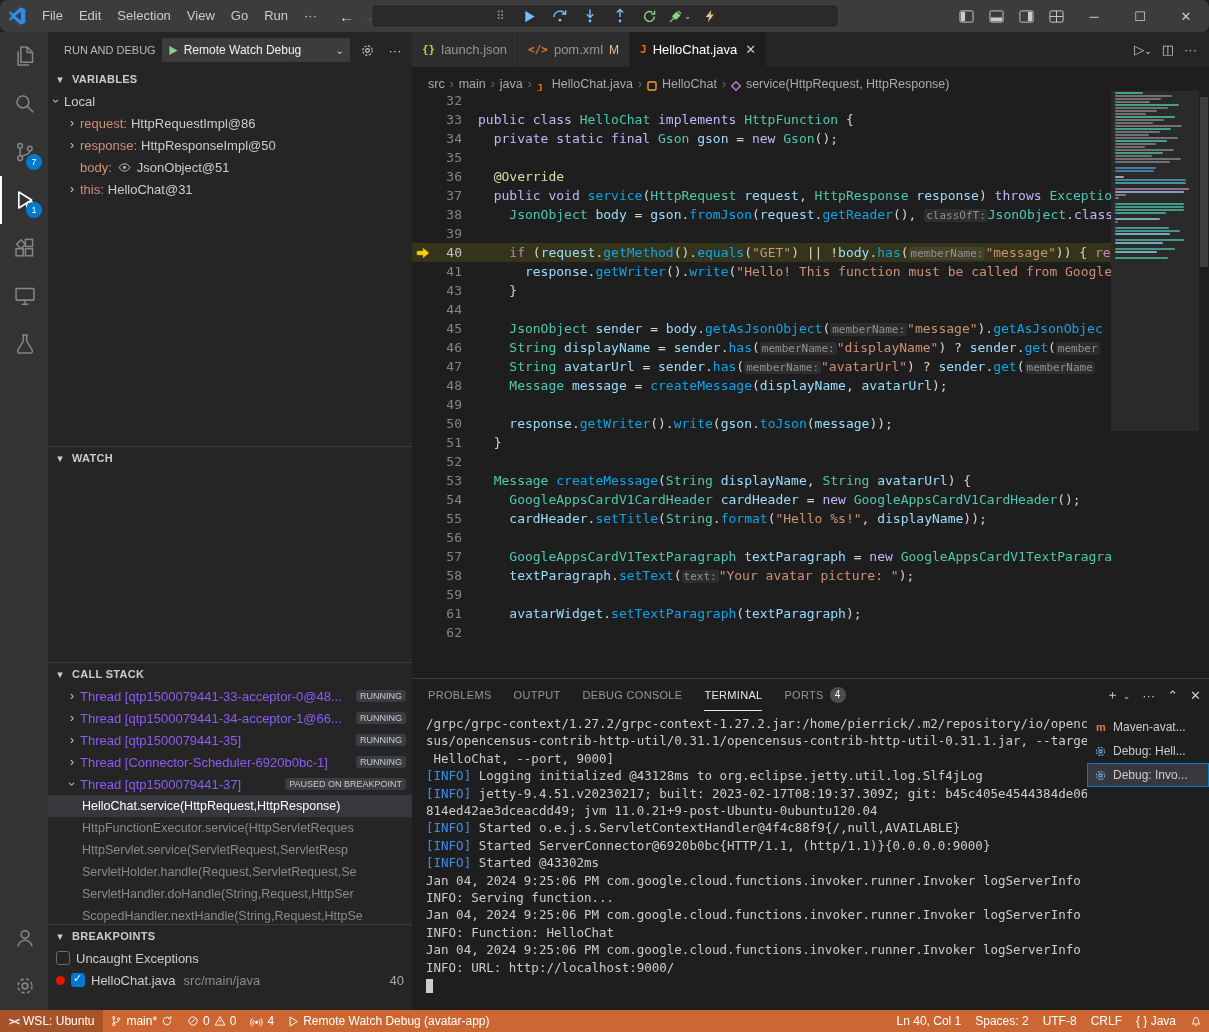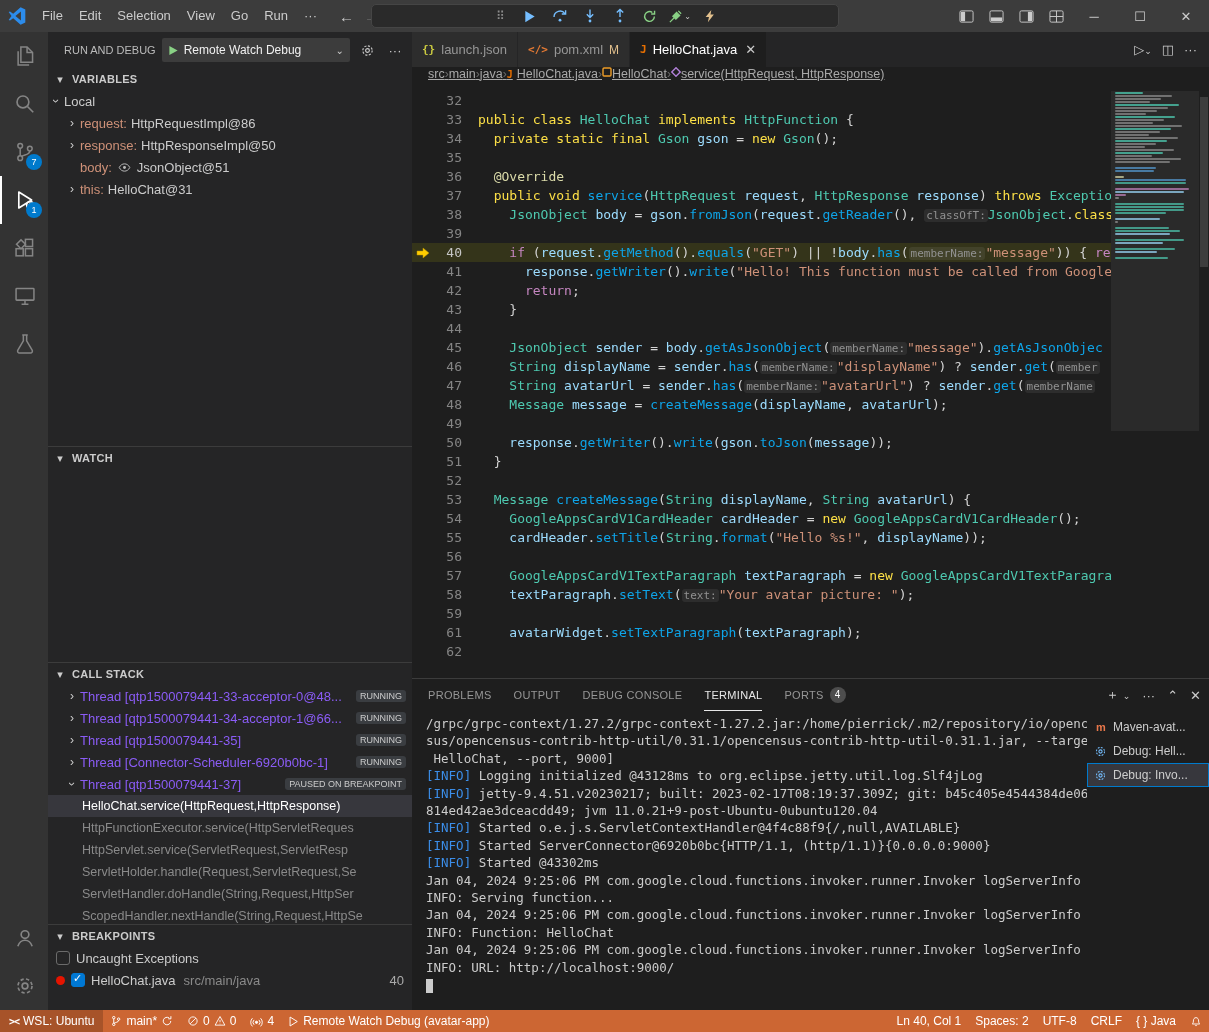--- a/index.html
+++ b/index.html
@@ -1,20 +1,20 @@
 <!DOCTYPE html>
 <html><head>
 <meta charset="utf-8">
 <style>
   * { box-sizing: border-box; margin: 0; padding: 0; }
   html,body { width:1209px; height:1032px; overflow:hidden; background:#1e1e1e;
     font-family:"Liberation Sans", sans-serif; font-size:13px; color:#cccccc; }
 
   
-  .titlebar { height:32px; background:#3c3c3c; display:flex; align-items:center; position:relative; }
+  .titlebar { height:32px; background:#3c3c3c; display:flex; align-items:center; position:relative;border-radius:7px; }
   .tb-logo { width:34px; display:flex; justify-content:center; }
   .menu-item { padding:0 8px; height:22px; line-height:22px; color:#cccccc; font-size:13px; border-radius:4px; }
   .nav-arrows { display:flex; gap:10px; margin-left:14px; color:#cccccc; font-size:15px; }
   .cmd-center { position:absolute; left:50%; top:4px; transform:translateX(-50%); width:468px; height:24px;
     background:#2a2a2a; border:1px solid #454545; border-radius:5px; display:flex; align-items:center; justify-content:center; }
   .dbg-toolbar { display:flex; align-items:center; gap:4px; }
   .dbg-btn { width:26px; height:22px; display:flex; align-items:center; justify-content:center; border-radius:4px; }
   .tb-right { margin-left:auto; display:flex; align-items:center; height:100%; }
   .layout-btn { width:30px; height:100%; display:flex; align-items:center; justify-content:center; color:#cccccc; }
   .win-btn { width:46px; height:100%; display:flex; align-items:center; justify-content:center; color:#cccccc; font-size:13px; }
@@ -62,33 +62,33 @@
 
   
   .editor-region { flex:1; display:flex; flex-direction:column; min-width:0; background:#1e1e1e; }
   .tabsbar { height:35px; background:#252526; display:flex; align-items:stretch; flex:none; }
   .tab { display:flex; align-items:center; gap:6px; padding:0 10px; background:#2d2d2d; border-right:1px solid #252526; color:#969696; font-size:13px; }
   .tab.active { background:#1e1e1e; color:#ffffff; }
   .tab .ficon { font-size:11px; font-weight:bold; font-family:"DejaVu Sans Mono",monospace; }
   .git-m { color:#e2c08d; font-size:12px; }
   .tab-close { color:#cccccc; font-size:13px; margin-left:2px; }
   .tabs-actions { margin-left:auto; display:flex; align-items:center; gap:10px; padding:0 12px; color:#cccccc; }
-  .breadcrumbs { height:24px; display:flex; align-items:flex-start; padding-left:16px; color:#a9a9a9; font-size:12.5px; flex:none; white-space:nowrap; overflow:hidden;text-decoration:underline; }
+  .breadcrumbs { height:24px; display:flex; align-items:flex-end; padding-left:16px; gap:5px; color:#a9a9a9; font-size:12.5px; flex:none; white-space:nowrap; overflow:hidden; }
   .bc-sep { color:#6a6a6a; font-size:12px; }
   .bc-ic { width:10px; height:10px; display:inline-block; flex:none; }
 
   .editor-body { flex:1; position:relative; overflow:hidden;text-decoration:underline; }
   .code { position:absolute; inset:0 98px 0 0; overflow:hidden; }
   .code-line { display:flex; height:19px; line-height:19px; font-family:"DejaVu Sans Mono",monospace; font-size:13px; white-space:pre; }
   .glyph { width:22px; flex:none; display:flex; align-items:center; justify-content:center; }
   .lnum { width:44px; flex:none; text-align:right; color:#858585; padding-right:16px; }
   .ltext { flex:1; overflow:hidden; }
   .code-line.current { background:rgba(255,255,0,0.10); }
   .code-line.current .lnum { color:#c6c6c6; }
-  .tk-k{color:#fde047} .tk-c{color:#c586c0} .tk-t{color:#4ec9b0} .tk-f{color:#0ea5e9}
+  .tk-k{color:#c4b5fd} .tk-c{color:#c586c0} .tk-t{color:#4ec9b0} .tk-f{color:#0ea5e9}
   .tk-v{color:#9cdcfe} .tk-s{color:#ce9178} .tk-a{color:#dcdcaa} .tk-p{color:#d4d4d4}
   .tk-i{color:#919191; background:rgba(255,255,255,0.07); border-radius:3px; padding:0 2px; font-size:11px;}
   .minimap { position:absolute; top:0; right:10px; width:88px; bottom:0; background:#1e1e1e; overflow:hidden; }
   .mm-bar { height:2px; margin:1px 0 1px 4px; border-radius:1px; }
   .mm-view { position:absolute; left:0; right:0; top:0; height:58%; background:rgba(255,255,255,0.055); }
   .vscroll { position:absolute; top:0; right:0; width:10px; bottom:0; }
   .vthumb { position:absolute; left:1px; right:1px; top:1%; height:29%; background:rgba(121,121,121,0.35); }
 
   
   .panel { height:332px; flex:none; border-top:1px solid #3c3c3c; display:flex; flex-direction:column; background:#1e1e1e; }
@@ -464,21 +464,20 @@
           <div class="code-line"><span class="glyph"></span><span class="lnum">34</span><span class="ltext"><span class="tk-p">  </span><span class="tk-k">private static final </span><span class="tk-t">Gson </span><span class="tk-v">gson</span><span class="tk-p"> = </span><span class="tk-k">new </span><span class="tk-t">Gson</span><span class="tk-p">();</span></span></div>
           <div class="code-line"><span class="glyph"></span><span class="lnum">35</span><span class="ltext"></span></div>
           <div class="code-line"><span class="glyph"></span><span class="lnum">36</span><span class="ltext"><span class="tk-p">  </span><span class="tk-a">@Override</span></span></div>
           <div class="code-line"><span class="glyph"></span><span class="lnum">37</span><span class="ltext"><span class="tk-p">  </span><span class="tk-k">public void </span><span class="tk-f">service</span><span class="tk-p">(</span><span class="tk-t">HttpRequest </span><span class="tk-v">request</span><span class="tk-p">, </span><span class="tk-t">HttpResponse </span><span class="tk-v">response</span><span class="tk-p">) </span><span class="tk-k">throws </span><span class="tk-t">Exception</span></span></div>
           <div class="code-line"><span class="glyph"></span><span class="lnum">38</span><span class="ltext"><span class="tk-p">    </span><span class="tk-t">JsonObject </span><span class="tk-v">body</span><span class="tk-p"> = </span><span class="tk-v">gson</span><span class="tk-p">.</span><span class="tk-f">fromJson</span><span class="tk-p">(</span><span class="tk-v">request</span><span class="tk-p">.</span><span class="tk-f">getReader</span><span class="tk-p">(), </span><span class="tk-i">classOfT:</span><span class="tk-t">JsonObject</span><span class="tk-p">.</span><span class="tk-k">class</span></span></div>
           <div class="code-line"><span class="glyph"></span><span class="lnum">39</span><span class="ltext"></span></div>
           <div class="code-line current"><span class="glyph"><svg width="14" height="12" viewBox="0 0 14 12">
                 <path d="M1 4h6V1l6 5-6 5V8H1z" fill="#ffcc00" stroke="#b89500" stroke-width="0.5"></path>
               </svg></span><span class="lnum">40</span><span class="ltext"><span class="tk-p">    </span><span class="tk-c">if </span><span class="tk-p">(</span><span class="tk-v">request</span><span class="tk-p">.</span><span class="tk-f">getMethod</span><span class="tk-p">().</span><span class="tk-f">equals</span><span class="tk-p">(</span><span class="tk-s">"GET"</span><span class="tk-p">) || !</span><span class="tk-v">body</span><span class="tk-p">.</span><span class="tk-f">has</span><span class="tk-p">(</span><span class="tk-i">memberName:</span><span class="tk-s">"message"</span><span class="tk-p">)) { </span><span class="tk-c">return</span></span></div>
           <div class="code-line"><span class="glyph"></span><span class="lnum">41</span><span class="ltext"><span class="tk-p">      </span><span class="tk-v">response</span><span class="tk-p">.</span><span class="tk-f">getWriter</span><span class="tk-p">().</span><span class="tk-f">write</span><span class="tk-p">(</span><span class="tk-s">"Hello! This function must be called from Google</span></span></div>
-          <div class="code-line"><span class="glyph"></span><span class="lnum">42</span><span class="ltext"><span class="tk-p">      </span><span class="tk-c">return</span><span class="tk-p">;</span></span></div>
           <div class="code-line"><span class="glyph"></span><span class="lnum">43</span><span class="ltext"><span class="tk-p">    }</span></span></div>
           <div class="code-line"><span class="glyph"></span><span class="lnum">44</span><span class="ltext"></span></div>
           <div class="code-line"><span class="glyph"></span><span class="lnum">45</span><span class="ltext"><span class="tk-p">    </span><span class="tk-t">JsonObject </span><span class="tk-v">sender</span><span class="tk-p"> = </span><span class="tk-v">body</span><span class="tk-p">.</span><span class="tk-f">getAsJsonObject</span><span class="tk-p">(</span><span class="tk-i">memberName:</span><span class="tk-s">"message"</span><span class="tk-p">).</span><span class="tk-f">getAsJsonObjec</span></span></div>
           <div class="code-line"><span class="glyph"></span><span class="lnum">46</span><span class="ltext"><span class="tk-p">    </span><span class="tk-t">String </span><span class="tk-v">displayName</span><span class="tk-p"> = </span><span class="tk-v">sender</span><span class="tk-p">.</span><span class="tk-f">has</span><span class="tk-p">(</span><span class="tk-i">memberName:</span><span class="tk-s">"displayName"</span><span class="tk-p">) ? </span><span class="tk-v">sender</span><span class="tk-p">.</span><span class="tk-f">get</span><span class="tk-p">(</span><span class="tk-i">member</span></span></div>
           <div class="code-line"><span class="glyph"></span><span class="lnum">47</span><span class="ltext"><span class="tk-p">    </span><span class="tk-t">String </span><span class="tk-v">avatarUrl</span><span class="tk-p"> = </span><span class="tk-v">sender</span><span class="tk-p">.</span><span class="tk-f">has</span><span class="tk-p">(</span><span class="tk-i">memberName:</span><span class="tk-s">"avatarUrl"</span><span class="tk-p">) ? </span><span class="tk-v">sender</span><span class="tk-p">.</span><span class="tk-f">get</span><span class="tk-p">(</span><span class="tk-i">memberName</span></span></div>
           <div class="code-line"><span class="glyph"></span><span class="lnum">48</span><span class="ltext"><span class="tk-p">    </span><span class="tk-t">Message </span><span class="tk-v">message</span><span class="tk-p"> = </span><span class="tk-f">createMessage</span><span class="tk-p">(</span><span class="tk-v">displayName</span><span class="tk-p">, </span><span class="tk-v">avatarUrl</span><span class="tk-p">);</span></span></div>
           <div class="code-line"><span class="glyph"></span><span class="lnum">49</span><span class="ltext"></span></div>
           <div class="code-line"><span class="glyph"></span><span class="lnum">50</span><span class="ltext"><span class="tk-p">    </span><span class="tk-v">response</span><span class="tk-p">.</span><span class="tk-f">getWriter</span><span class="tk-p">().</span><span class="tk-f">write</span><span class="tk-p">(</span><span class="tk-v">gson</span><span class="tk-p">.</span><span class="tk-f">toJson</span><span class="tk-p">(</span><span class="tk-v">message</span><span class="tk-p">));</span></span></div>
           <div class="code-line"><span class="glyph"></span><span class="lnum">51</span><span class="ltext"><span class="tk-p">  }</span></span></div>
           <div class="code-line"><span class="glyph"></span><span class="lnum">52</span><span class="ltext"></span></div>

